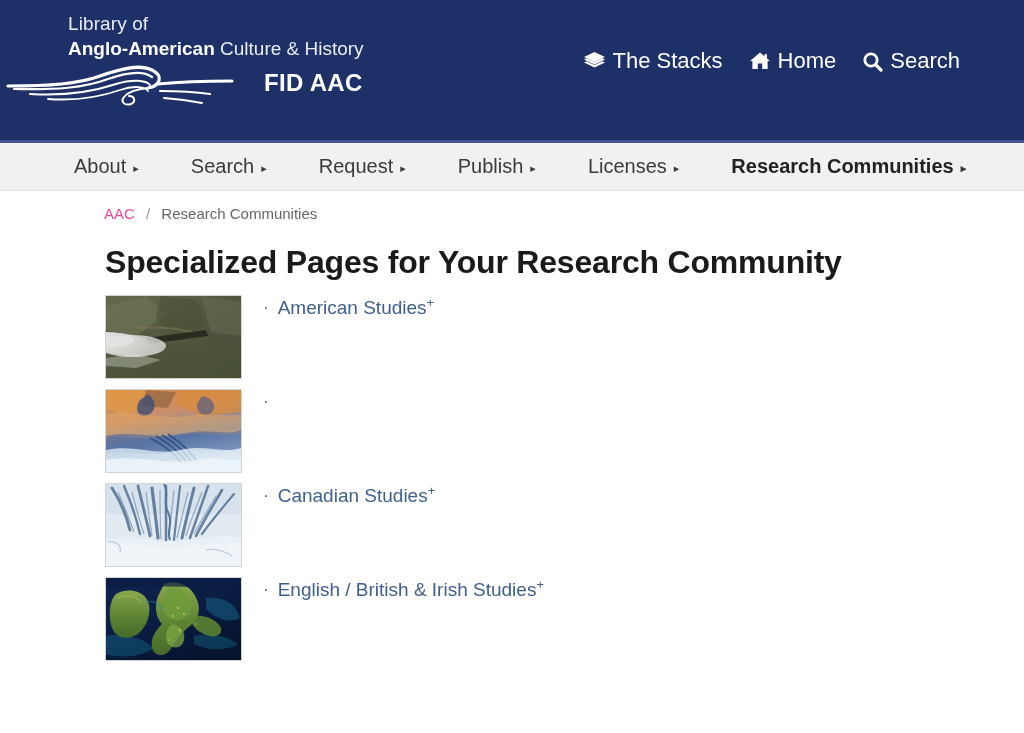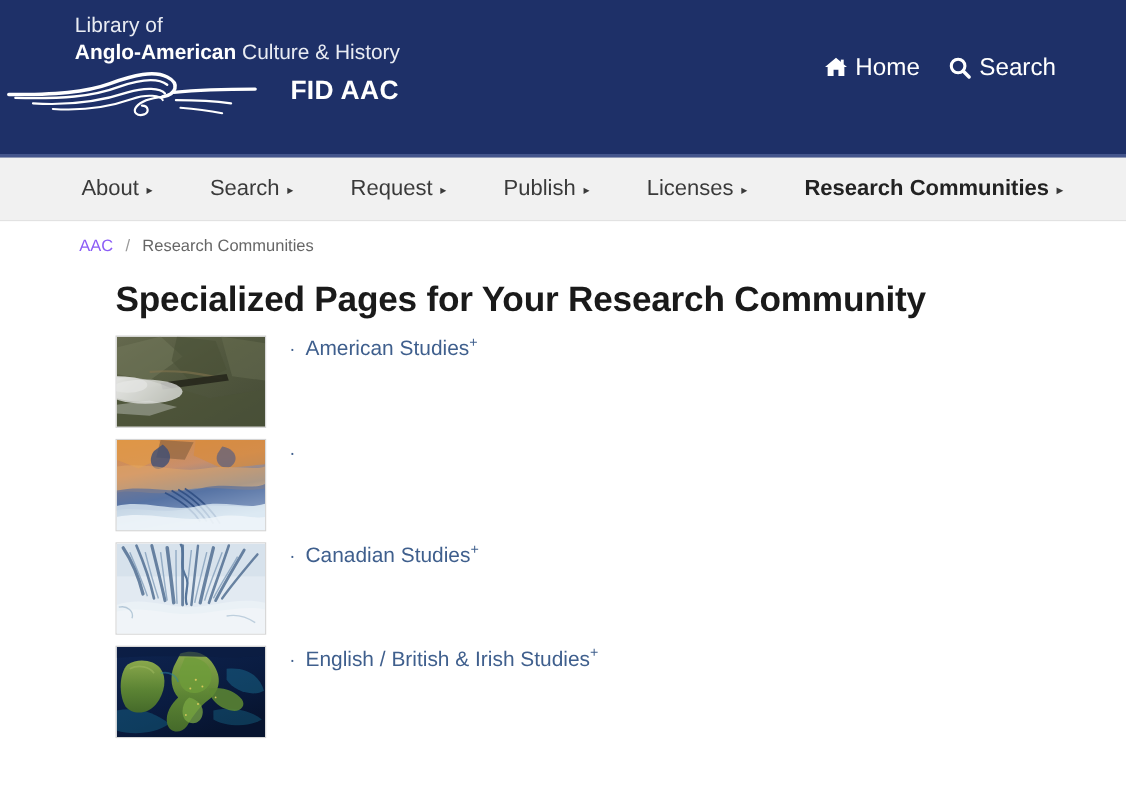--- a/index.html
+++ b/index.html
@@ -74,21 +74,21 @@
     gap: 7px;
     color: #ffffff;
     font-size: 22px;
     text-decoration: none;
     white-space: nowrap;
   }
   .top-link .ic { display: flex; align-items: center; }
 
   
   .mainnav {
-    height: 58px;
+    height: 48px;
     background: #f1f1f1;
     border-bottom: 1px solid #e2e2e2;
     display: flex;
     align-items: center;
     padding-left: 74px;
   }
   .navitem {
     display: flex;
     align-items: baseline;
     gap: 7px;
@@ -106,21 +106,21 @@
     position: relative;
     top: -1px;
   }
 
   
   .crumbs {
     padding: 14px 0 0 72px;
     font-size: 15px;
     color: #666;
   }
-  .crumbs a { color: #8b5cf6; text-decoration: none; }
+  .crumbs a { color: #ec4899; text-decoration: none; margin-left: 32px; }
   .crumbs .sep { margin: 0 7px; color: #999; }
 
   
   .content { padding-left: 105px; padding-top: 22px; }
   h1.page-title {
     font-size: 32px;
     font-weight: bold;
     color: #1a1a1a;
     margin: 0 0 0 0;
     letter-spacing: -.2px;
@@ -193,20 +193,30 @@
         <path d="M148 30 C 138 31, 128 34, 124 39 C 120 44, 125 48, 131 46 C 136 44, 135 38, 129 38" stroke-width="2"></path>
         <path d="M158 26 C 178 24, 205 23, 232 23" stroke-width="3"></path>
         <path d="M160 33 C 178 33, 196 34, 210 36" stroke-width="2.2"></path>
         <path d="M164 40 C 178 41, 192 43, 202 45" stroke-width="1.8"></path>
       </g>
     </svg>
     <span class="fid">FID AAC</span>
   </div>
 
   <div class="top-links">
+    <a class="top-link" href="#">
+      <span class="ic">
+        <svg width="23" height="20" viewBox="0 0 23 20">
+          <polygon points="11.5,1 22,6 11.5,11 1,6" fill="#ffffff"></polygon>
+          <polygon points="11.5,11 19.5,7.3 22,8.5 11.5,13.5 1,8.5 3.5,7.3" fill="#ffffff"></polygon>
+          <polygon points="11.5,14 19.5,10.3 22,11.5 11.5,16.5 1,11.5 3.5,10.3" fill="#ffffff"></polygon>
+        </svg>
+      </span>
+      <span>The Stacks</span>
+    </a>
     <a class="top-link" href="#">
       <span class="ic">
         <svg width="22" height="20" viewBox="0 0 22 20">
           <path d="M11 1.5 L21 10 L18.6 10 L18.6 18 L13.2 18 L13.2 12.4 L8.8 12.4 L8.8 18 L3.4 18 L3.4 10 L1 10 Z" fill="#ffffff"></path>
           <rect x="15.4" y="3.2" width="2.6" height="4" fill="#ffffff"></rect>
         </svg>
       </span>
       <span>Home</span>
     </a>
     <a class="top-link" href="#">

